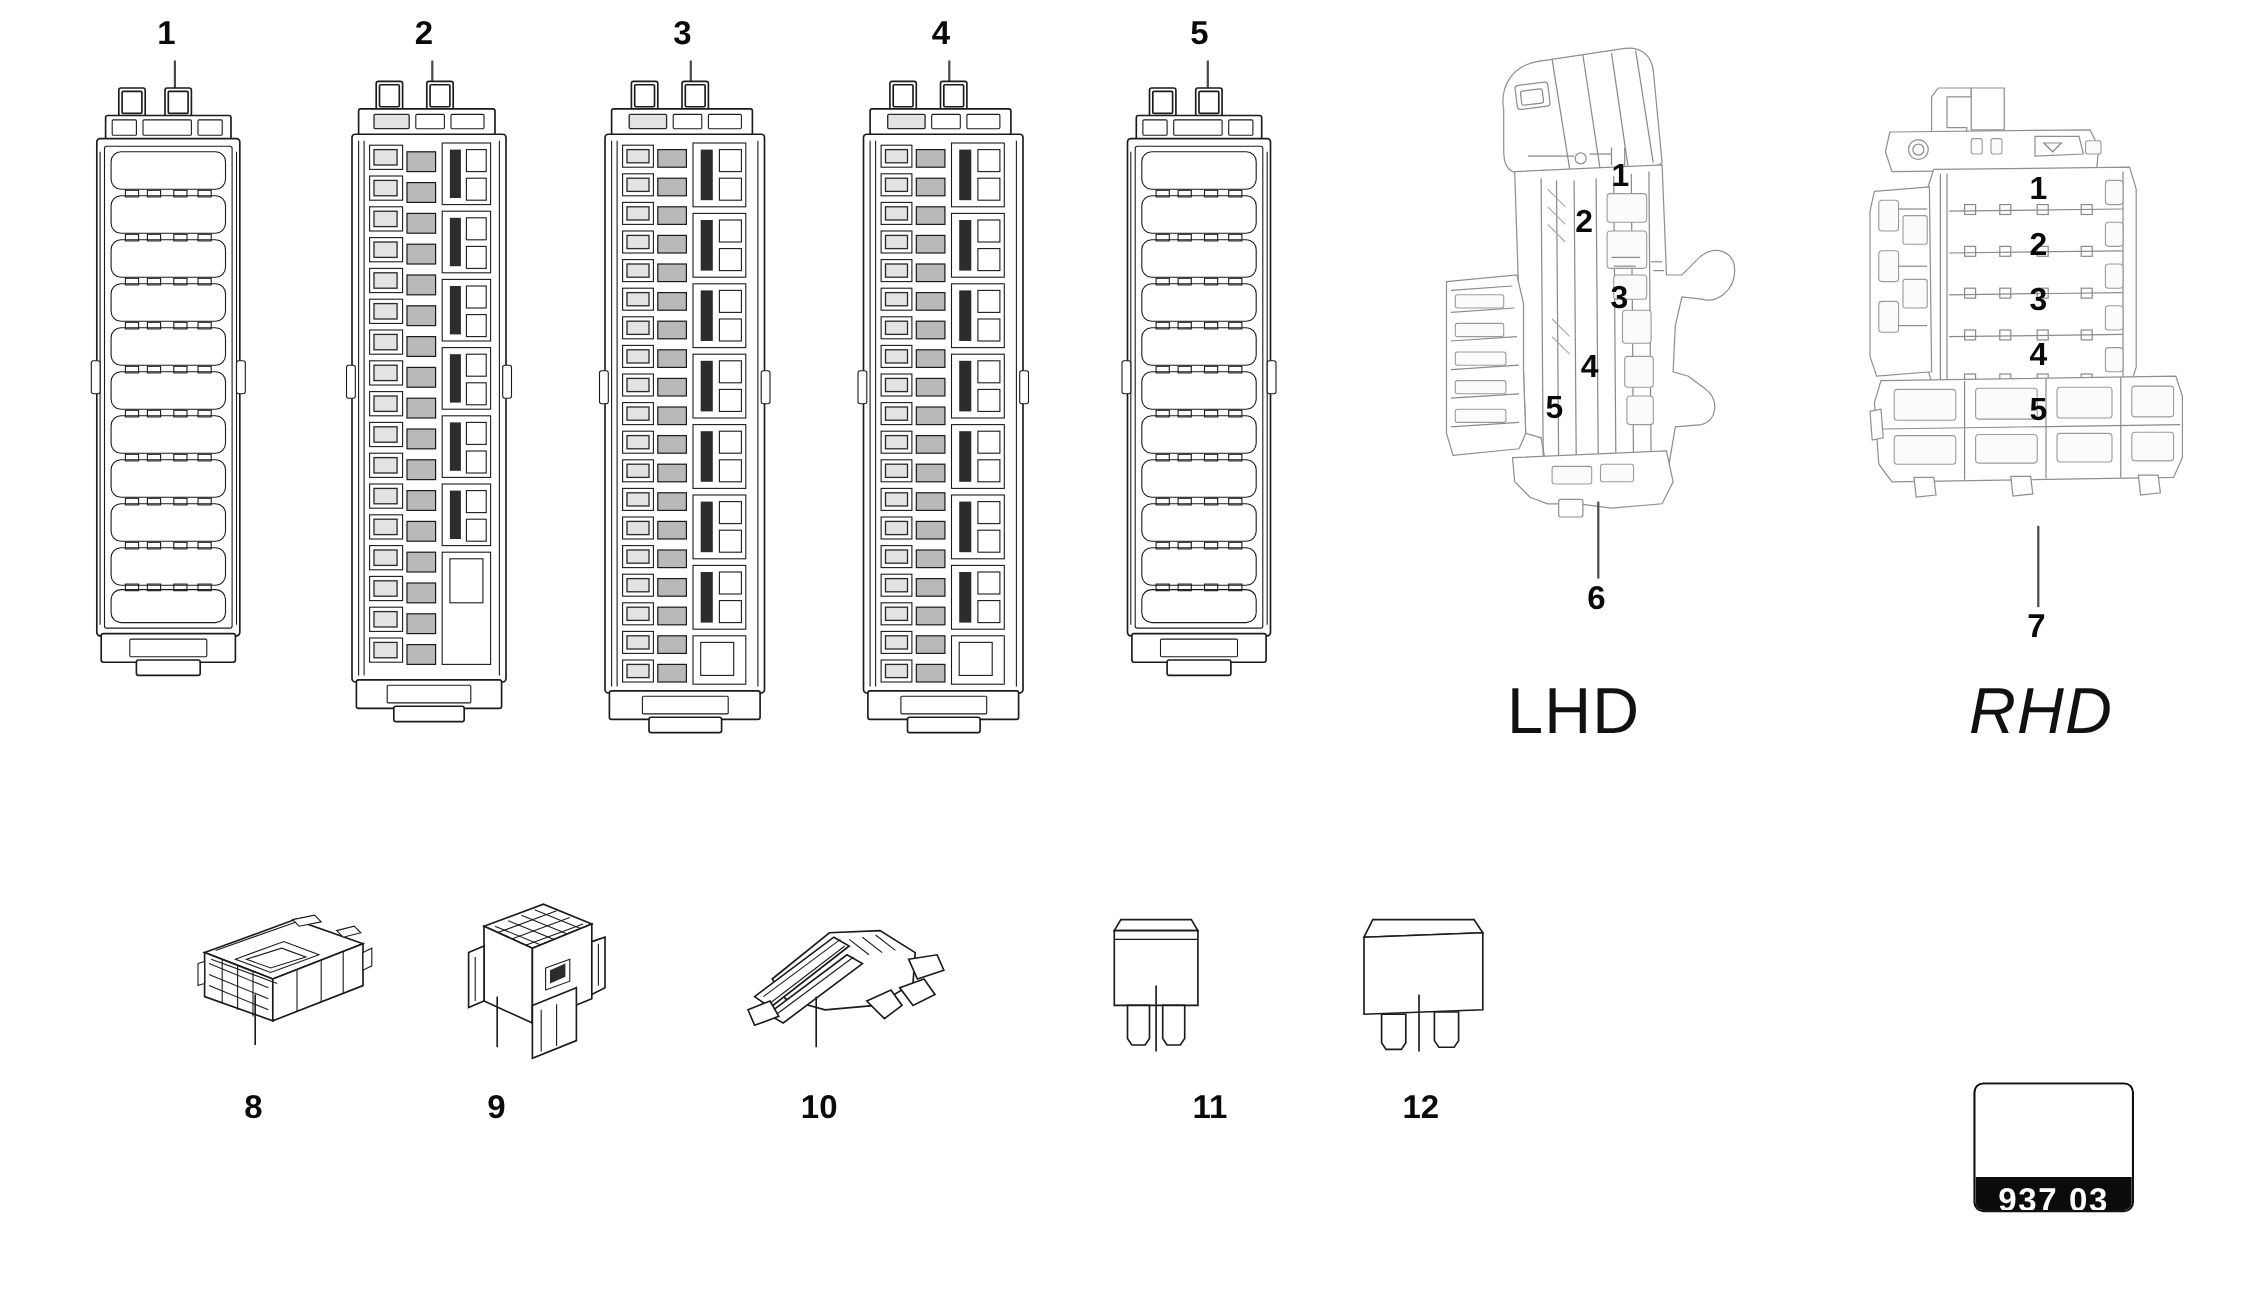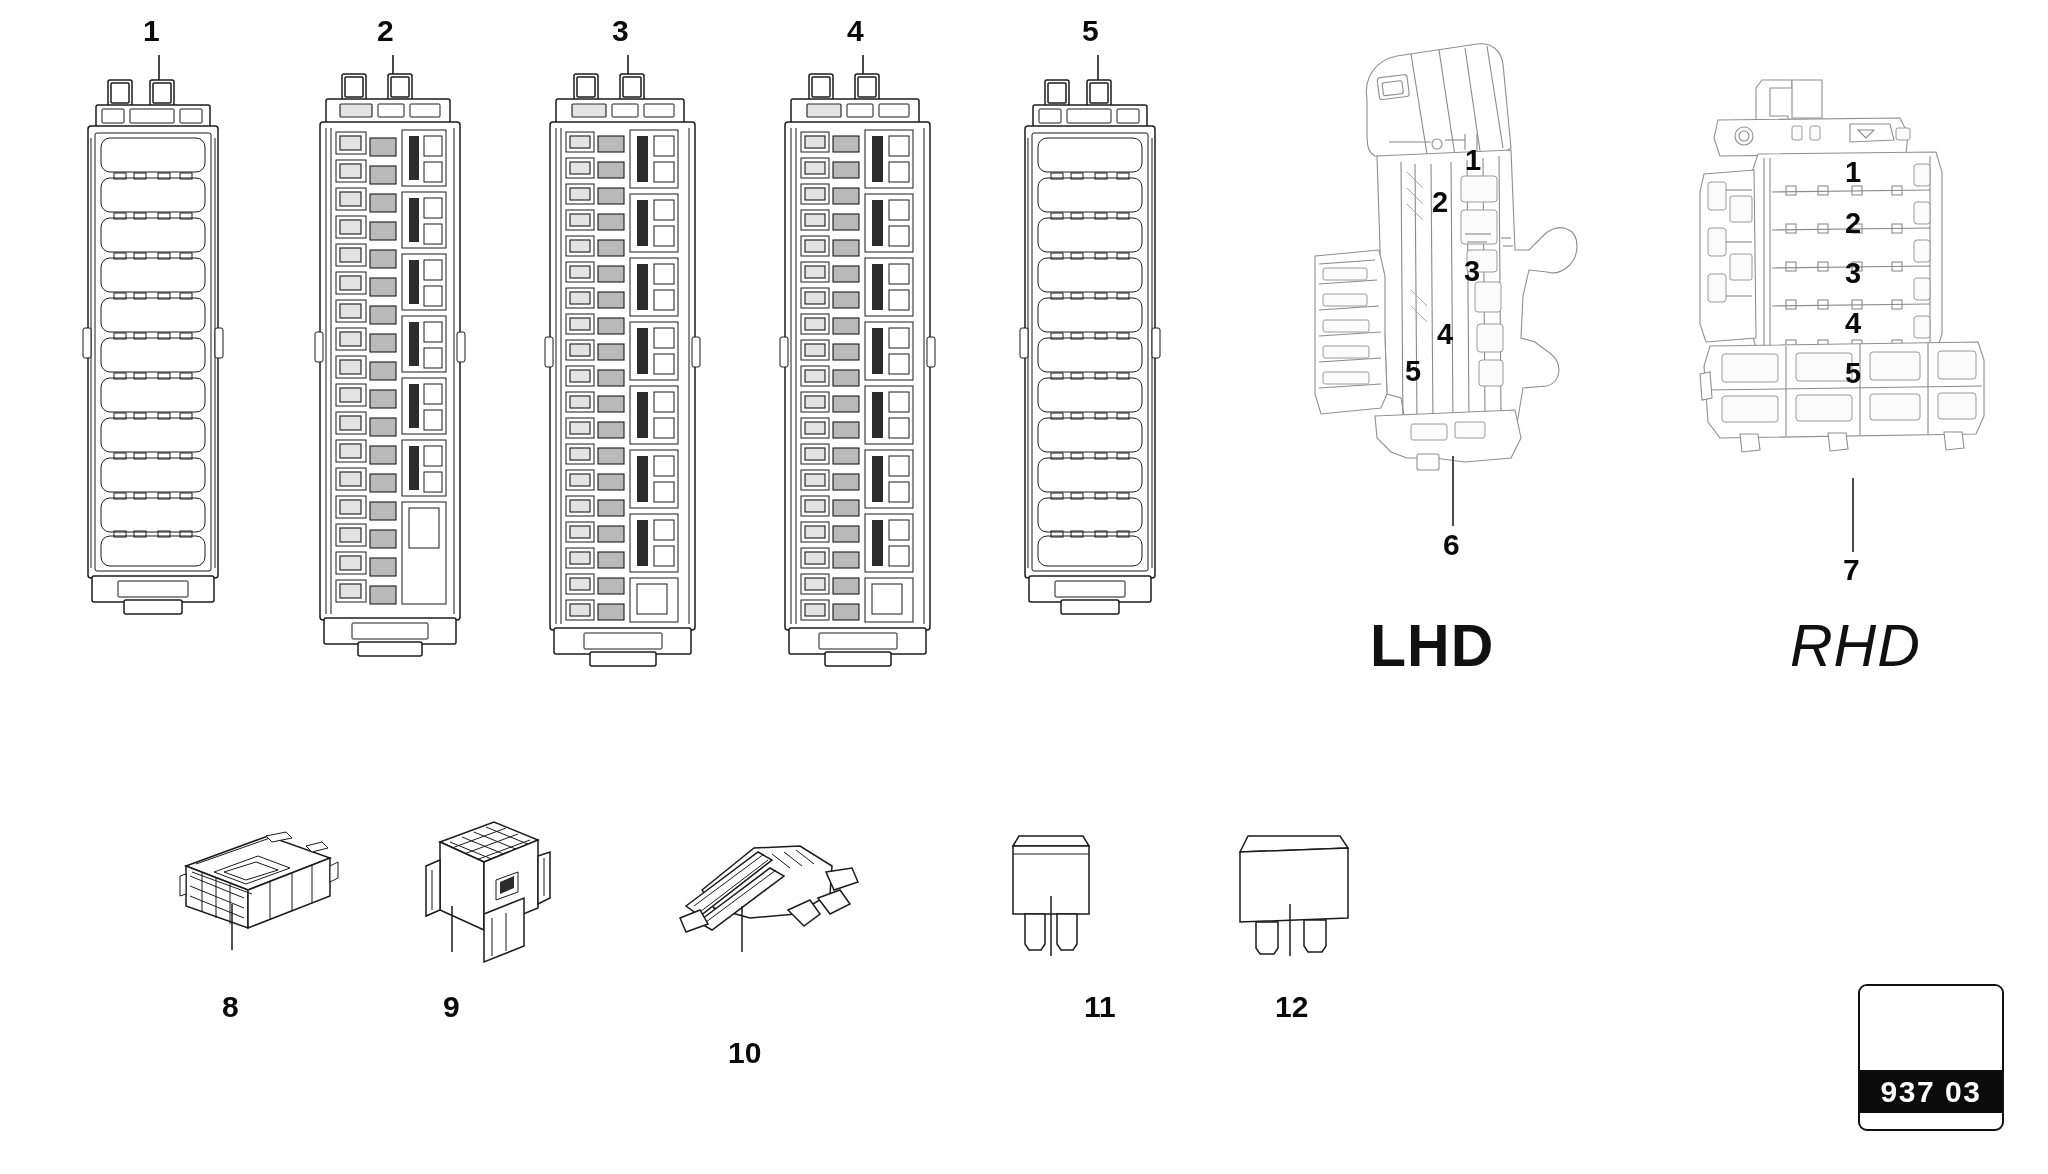--- a/index.html
+++ b/index.html
@@ -49,24 +49,24 @@
     font-size: 59px;
     font-weight: 400;
     letter-spacing: 1px;
     color: #111;
     white-space: nowrap;
   }
 
   
   #code-box {
     position: absolute;
-    left: 1858px;
+    left: 1794px;
     top: 984px;
     width: 146px;
-    height: 147px;
+    height: 118px;
     border: 2.5px solid #111;
     border-radius: 9px;
     background: #fff;
     overflow: hidden;
     box-sizing: border-box;
   }
   #code-box .code-white {
     height: 84px;
     background: #fff;
   }
@@ -817,21 +817,21 @@
 
   <div class="callout inner" style="left:1845px; top:158px;">1</div>
   <div class="callout inner" style="left:1845px; top:209px;">2</div>
   <div class="callout inner" style="left:1845px; top:259px;">3</div>
   <div class="callout inner" style="left:1845px; top:309px;">4</div>
   <div class="callout inner" style="left:1845px; top:359px;">5</div>
 
   <div class="leader" style="left:1852px; top:478px; height:74px;"></div>
   <div class="callout" style="left:1843px; top:555px;">7</div>
 
-  <div class="hand-label" style="left:1370px; top:612px;font-weight:bold;">LHD</div>
+  <div class="hand-label" style="left:1370px; top:612px;">LHD</div>
   <div class="hand-label" style="left:1790px; top:612px;font-style:italic;">RHD</div>
 
   <div class="part" style="left:140px; top:832px;">
     <svg width="200" height="130" viewBox="0 0 200 130">
 
       <path class="fillw" d="M46 34 L128 4 L190 26 L108 58 Z"></path>
 
       <path class="fillw" d="M46 34 L108 58 L108 96 L46 74 Z"></path>
 
       <path class="fillw" d="M108 58 L190 26 L190 64 L108 96 Z"></path>
@@ -922,21 +922,21 @@
 
       <path class="fillw" d="M108 78 L130 68 L140 82 L124 94 Z"></path>
       <path class="fillw" d="M138 66 L160 58 L170 72 L150 82 Z"></path>
       <path class="fillw" d="M146 40 L172 36 L178 50 L154 58 Z"></path>
 
       <path class="fillw" d="M0 86 L20 78 L28 92 L6 100 Z"></path>
 
       <path class="ln" d="M62 74 L62 120" stroke="#4a4a4a" stroke-width="1.6"></path>
     </svg>
   </div>
-  <div class="callout" style="left:728px; top:992px;margin-top:46px;">10</div>
+  <div class="callout" style="left:728px; top:992px;">10</div>
 
   <div class="part" style="left:995px; top:830px;">
     <svg width="110" height="130" viewBox="0 0 110 130">
 
       <path class="fillw" d="M18 16 L24 6 L88 6 L94 16 Z"></path>
 
       <path class="fillw" d="M18 16 L94 16 L94 84 L18 84 Z"></path>
       <path class="ln-t" d="M18 24 L94 24"></path>
 
       <path class="fillw" d="M30 84 L50 84 L50 114 L46 120 L34 120 L30 114 Z"></path>

